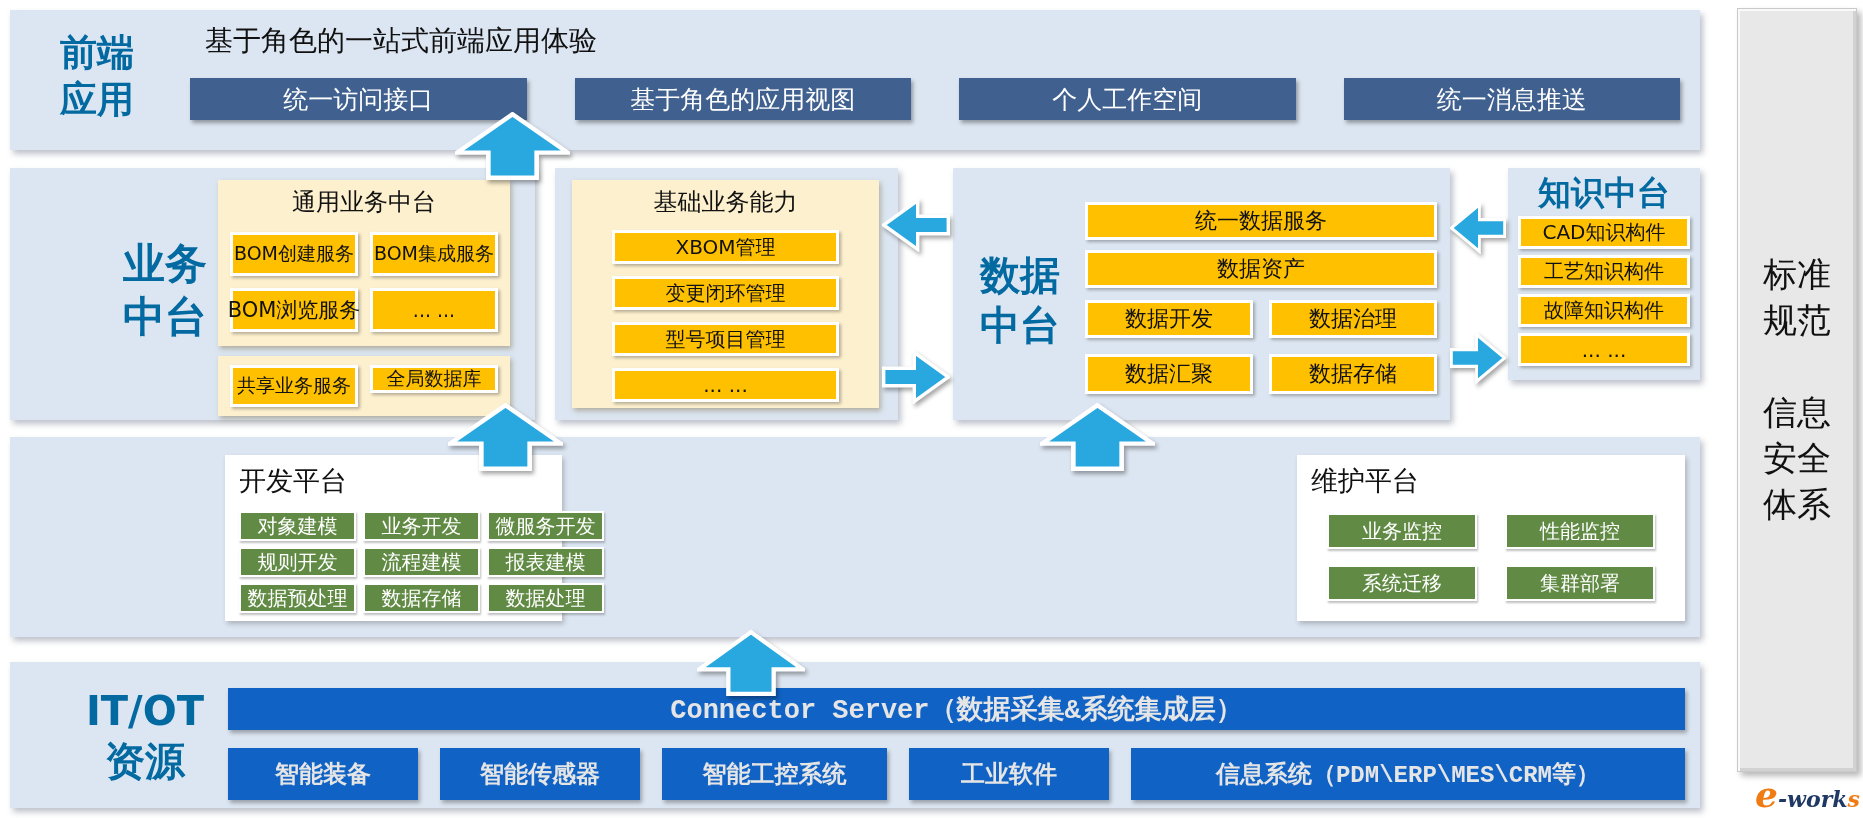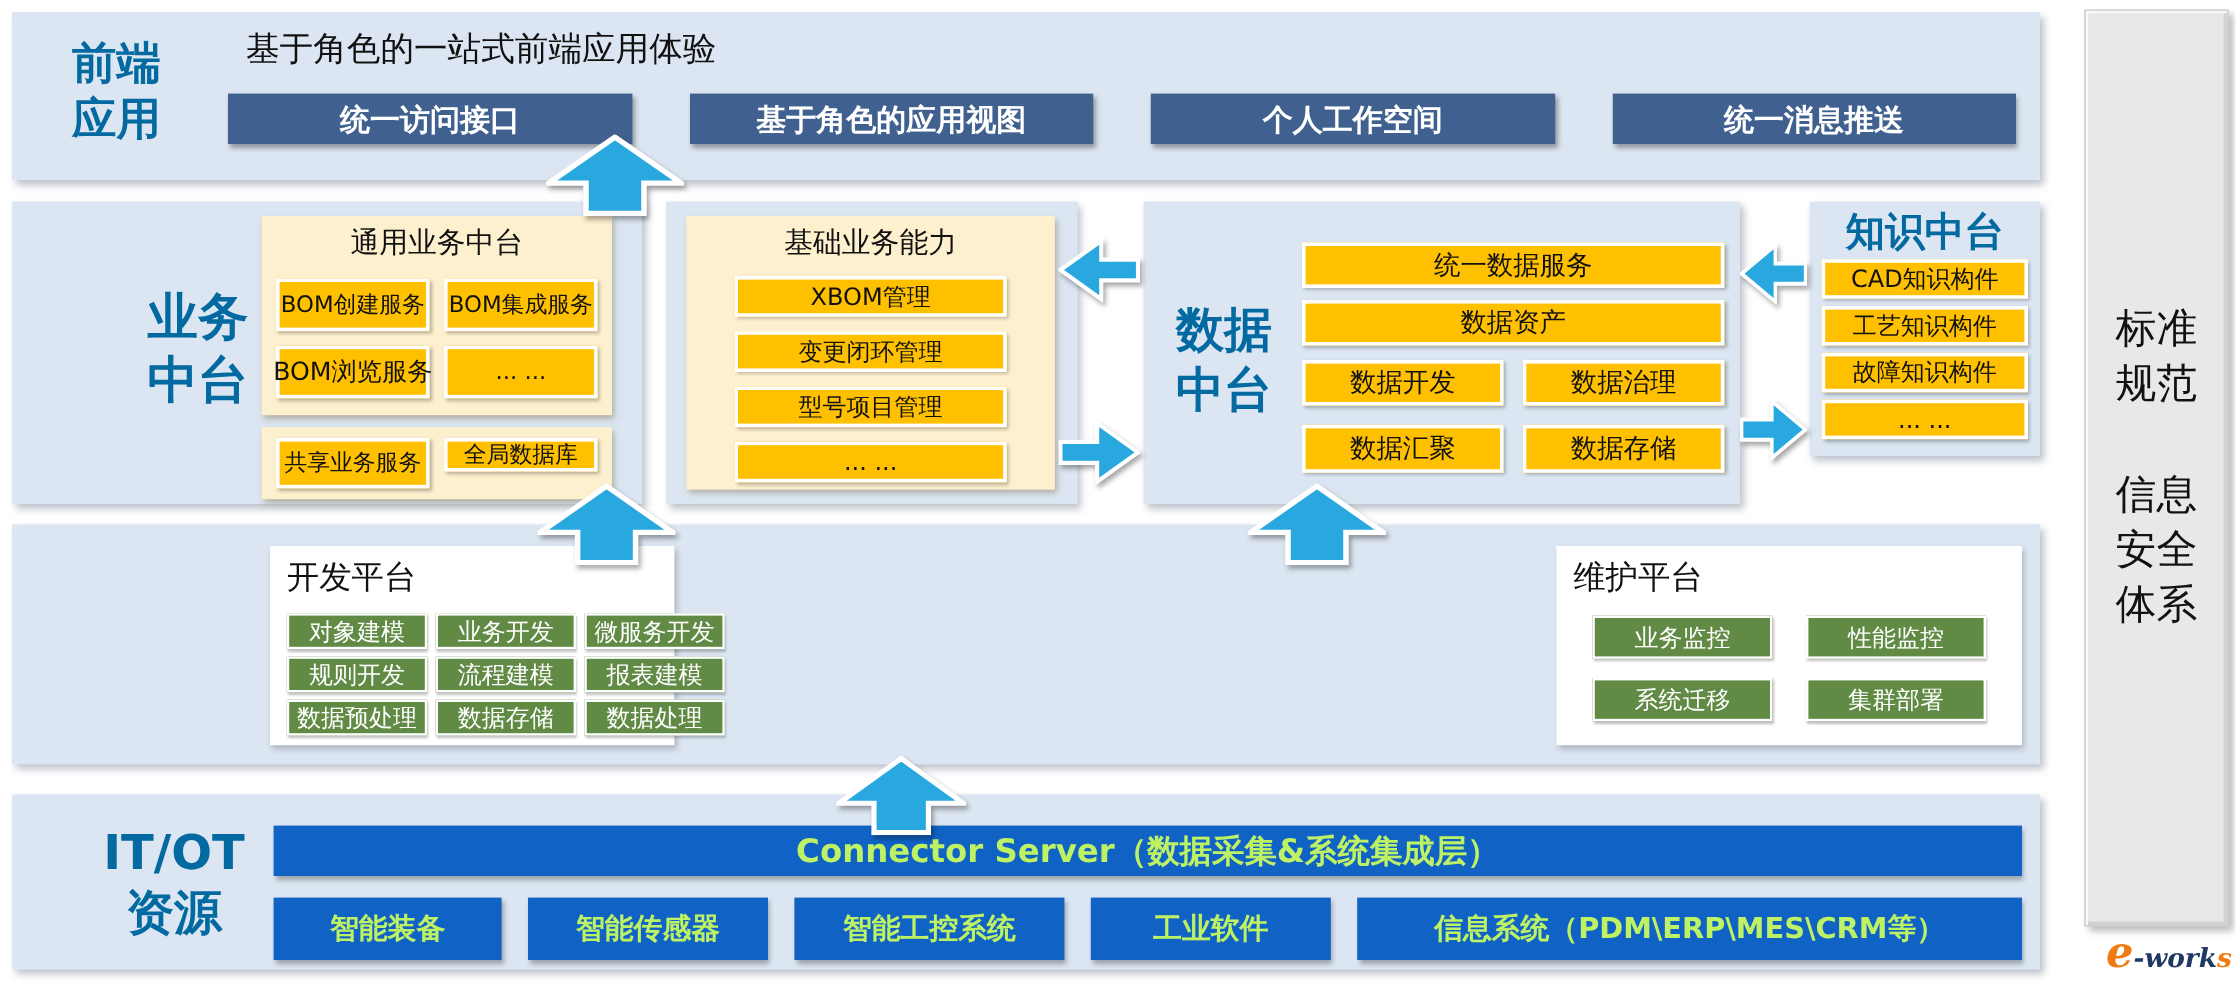--- a/index.html
+++ b/index.html
@@ -2,38 +2,38 @@
 <html><head>
 <meta charset="utf-8">
 <style>
   html,body{margin:0;padding:0;background:#fff;}
   #stage{position:relative;width:1863px;height:818px;background:#fff;overflow:hidden;
          font-family:"DejaVu Sans","Liberation Sans",sans-serif;}
   .panel{position:absolute;background:#dce6f2;box-shadow:3px 4px 6px rgba(110,120,140,.45);}
   .rlabel{position:absolute;color:#0369a1;font-weight:700;white-space:pre-line;
           text-align:center;line-height:1.26;}
   .banners{position:absolute;left:190px;top:78px;width:1490px;height:42px;display:flex;gap:48px;}
-  .banner{flex:1;background:#40618f;color:#fff;font-weight:700;font-size:25px;
+  .banner{flex:1;background:#40618f;color:#fff;font-weight:400;font-size:25px;
           display:flex;align-items:center;justify-content:center;
           box-shadow:2px 3px 4px rgba(0,0,0,.35);}
   .blacktitle{position:absolute;color:#111;font-size:28px;}
   .cream{position:absolute;background:#fdf0ce;box-shadow:2px 3px 5px rgba(140,130,100,.55);}
   .cream .ctitle{position:absolute;left:0;top:6px;width:100%;text-align:center;
                  font-size:24px;color:#111;}
   .gold{position:absolute;background:#ffc000;border:3px solid #fff;color:#111;
         font-size:20px;display:flex;align-items:center;justify-content:center;
         box-shadow:2px 2px 3px rgba(0,0,0,.28);box-sizing:border-box;white-space:nowrap;}
   .whitebox{position:absolute;background:#fff;box-shadow:2px 3px 5px rgba(0,0,0,.22);}
   .whitebox .wtitle{position:absolute;left:14px;top:8px;font-size:27px;color:#111;}
   .green{position:absolute;background:#618b45;border:2px solid #fff;color:#fff;
          font-size:20px;display:flex;align-items:center;justify-content:center;
          box-sizing:border-box;white-space:nowrap;box-shadow:1px 2px 2px rgba(0,0,0,.25);}
-  .bluebar{position:absolute;background:#1063c5;color:#bef264;font-weight:700;
+  .bluebar{position:absolute;background:#1063c5;color:#e5e5e5;font-weight:700;
            display:flex;align-items:center;justify-content:center;
-           box-shadow:2px 3px 4px rgba(0,0,0,.3);white-space:nowrap;}
+           box-shadow:2px 3px 4px rgba(0,0,0,.3);white-space:nowrap;font-family:Liberation Mono, monospace;}
   .arrow{position:absolute;filter:drop-shadow(2px 3px 2px rgba(0,0,0,.35));}
   .arrow polygon{fill:#29a7df;stroke:#fff;stroke-width:4;stroke-linejoin:miter;}
   #sidebar{position:absolute;left:1737px;top:8px;width:118px;height:762px;
            background:#e8e8e8;border:1px solid #c9c9c9;
            box-shadow:inset 2px 2px 0 #f9f9f9,inset -3px -3px 0 #d2d2d2,4px 4px 6px rgba(0,0,0,.28);
            display:flex;align-items:center;justify-content:center;}
   #sidebar .stext{font-size:34px;color:#111;line-height:1.35;text-align:center;white-space:pre-line;}
   #watermark{position:absolute;left:1755px;top:773px;font-style:italic;font-weight:700;
              font-family:"DejaVu Serif","Liberation Serif",serif;}
   #watermark .ew-e{color:#f07b12;font-size:36px;}

